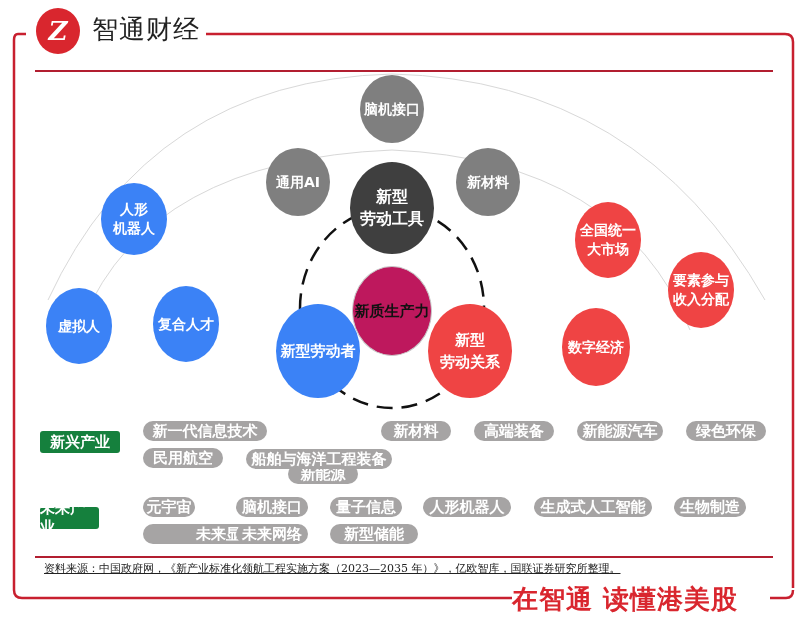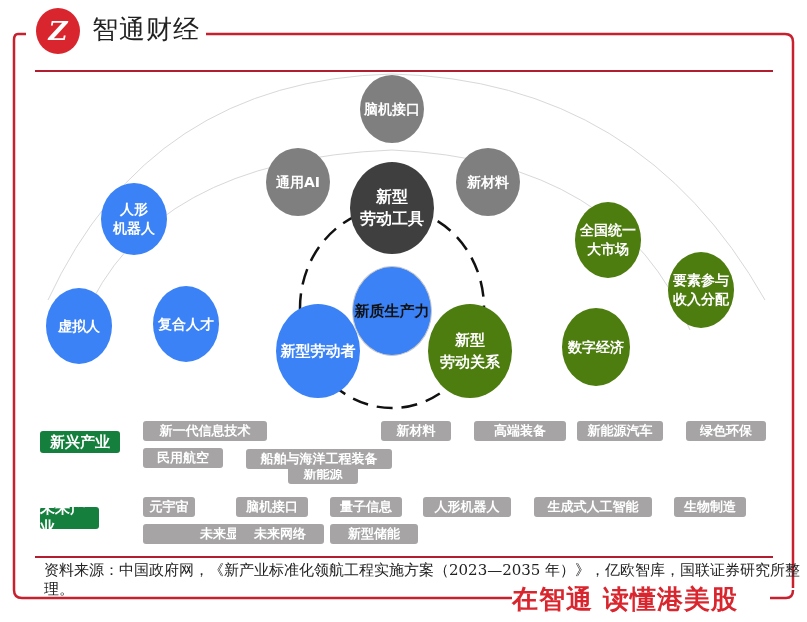--- a/index.html
+++ b/index.html
@@ -7,28 +7,28 @@
   .abs{position:absolute;}
   .logo-circle{left:36px;top:8px;width:44px;height:46px;border-radius:50%;background:#d9262e;color:#fff;
     display:flex;align-items:center;justify-content:center;font-family:"DejaVu Serif",serif;font-weight:bold;font-size:26px;font-style:italic;}
   .brand-title{left:92px;top:12px;font-size:26px;color:#222;letter-spacing:1px;}
   .thin-line{background:#b21e30;height:2px;}
   .circle{position:absolute;border-radius:50%;display:flex;align-items:center;justify-content:center;text-align:center;
     color:#fff;font-weight:bold;font-size:14px;line-height:19px;box-sizing:border-box;white-space:pre-line;}
   .gray{background:#7f7f7f;}
   .dark{background:#3f3f3f;font-size:16px;line-height:22px;}
   .red{background:#3b82f6;}
-  .beige{background:#4d7c0f;}
-  .core{background:#3b82f6;border:1.5px solid #c8c8c8;color:#111;font-size:15px;}
+  .beige{background:#ef4444;}
+  .core{background:#be185d;border:1.5px solid #c8c8c8;color:#111;font-size:15px;}
   .big{font-size:15px;line-height:22px;}
   .cat-label{position:absolute;background:#15803d;color:#fff;font-weight:bold;font-size:15px;border-radius:3px;
     display:flex;align-items:center;justify-content:center;height:22px;}
-  .chip{position:absolute;background:#a6a4a4;color:#fff;font-weight:bold;font-size:13px;border-radius:3px;
+  .chip{position:absolute;background:#a6a4a4;color:#fff;font-weight:bold;font-size:15px;border-radius:10px;
     display:flex;align-items:center;justify-content:center;height:20px;}
-  .source{left:44px;top:561px;font-family:"DejaVu Serif","Liberation Serif",serif;font-size:15px;color:#222;}
+  .source{left:44px;top:561px;font-family:"DejaVu Serif","Liberation Serif",serif;font-size:11px;color:#222;text-decoration:underline;}
   .slogan{left:512px;top:582px;font-size:26px;font-weight:bold;color:#d9262e;letter-spacing:1px;}
   svg{position:absolute;left:0;top:0;}
 </style>
 </head>
 <body>
 
 <svg width="807" height="622">
 
   <path d="M206 34 L785 34 Q793 34 793 42 L793 588" fill="none" stroke="#c8202f" stroke-width="2.5"></path>
   <path d="M26 34 L18 34 Q14 34 14 40 L14 590 Q14 598 22 598 L512 598" fill="none" stroke="#c8202f" stroke-width="2.5"></path>
@@ -70,34 +70,34 @@
   <div class="circle beige" style="left:668px;top:252px;width:66px;height:76px;">要素参与
 收入分配</div>
   <div class="circle beige" style="left:562px;top:308px;width:68px;height:78px;">数字经济</div>
 </div>
 
 <div>
   <div class="cat-label" style="left:40px;top:431px;width:80px;">新兴产业</div>
   <div class="chip" style="left:143px;top:421px;width:124px;">新一代信息技术</div>
   <div class="chip" style="left:288px;top:421px;width:70px;margin-top:43px;">新能源</div>
   <div class="chip" style="left:381px;top:421px;width:70px;">新材料</div>
-  <div class="chip" style="left:474px;top:421px;width:92px;">高端装备</div>
+  <div class="chip" style="left:474px;top:421px;width:80px;">高端装备</div>
   <div class="chip" style="left:577px;top:421px;width:86px;">新能源汽车</div>
   <div class="chip" style="left:686px;top:421px;width:80px;">绿色环保</div>
   <div class="chip" style="left:143px;top:448px;width:80px;">民用航空</div>
   <div class="chip" style="left:246px;top:449px;width:146px;">船舶与海洋工程装备</div>
 </div>
 
 <div>
   <div class="cat-label" style="left:40px;top:507px;width:59px;">未来产业</div>
   <div class="chip" style="left:143px;top:497px;width:52px;">元宇宙</div>
   <div class="chip" style="left:236px;top:497px;width:72px;">脑机接口</div>
   <div class="chip" style="left:330px;top:497px;width:72px;">量子信息</div>
   <div class="chip" style="left:423px;top:497px;width:88px;">人形机器人</div>
   <div class="chip" style="left:534px;top:497px;width:118px;">生成式人工智能</div>
   <div class="chip" style="left:674px;top:497px;width:72px;">生物制造</div>
   <div class="chip" style="left:143px;top:524px;width:70px;padding-left:48px;">未来显示</div>
-  <div class="chip" style="left:236px;top:524px;width:88px;">未来网络</div>
+  <div class="chip" style="left:236px;top:524px;width:72px;">未来网络</div>
   <div class="chip" style="left:330px;top:524px;width:88px;">新型储能</div>
 </div>
 
 <div class="abs source">资料来源：中国政府网，《新产业标准化领航工程实施方案（2023—2035 年）》，亿欧智库，国联证券研究所整理。</div>
 <div class="abs slogan">在智通 读懂港美股</div>
 
 </body></html>

